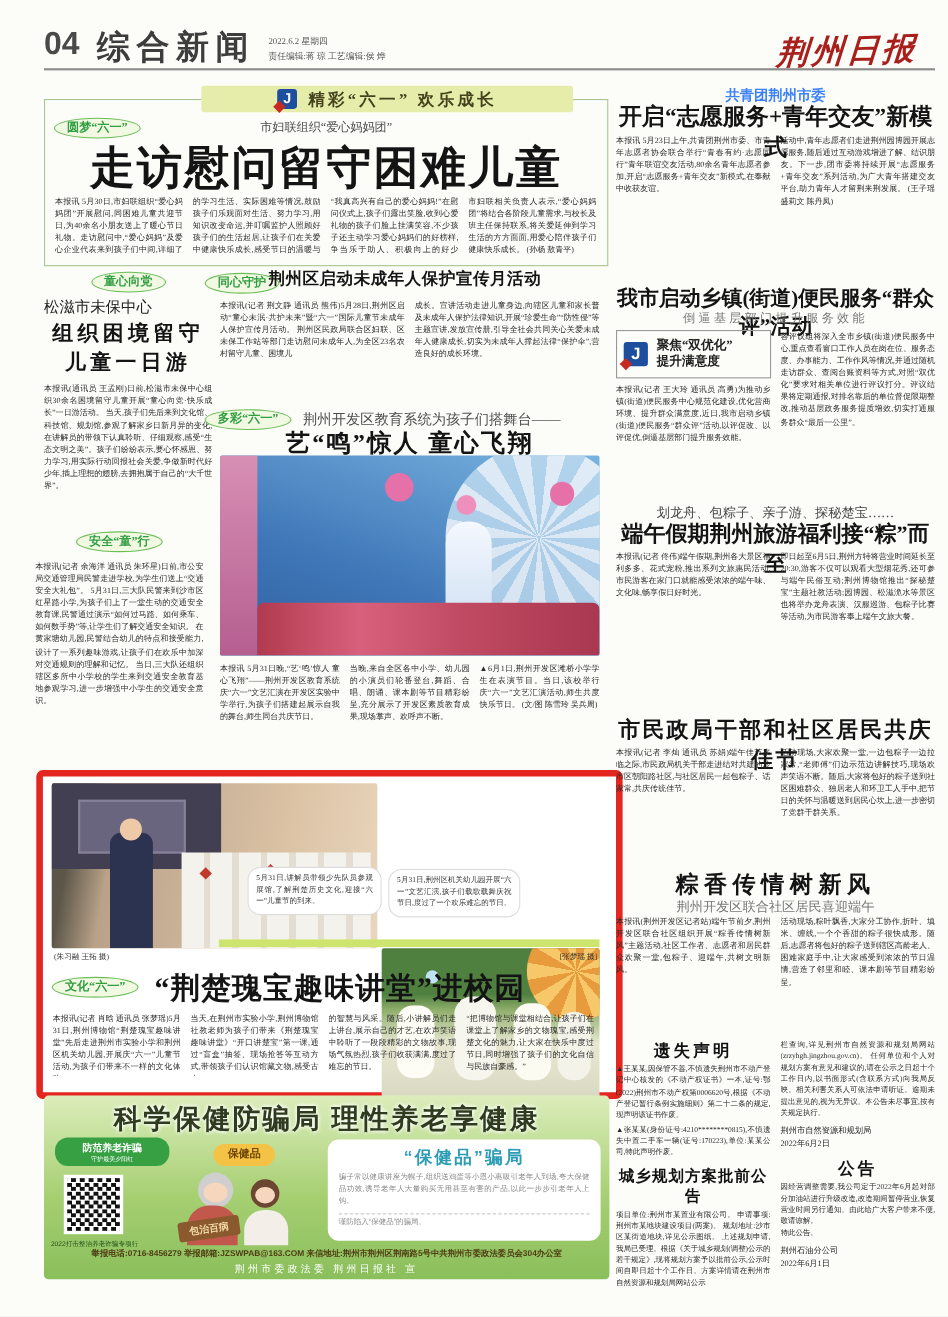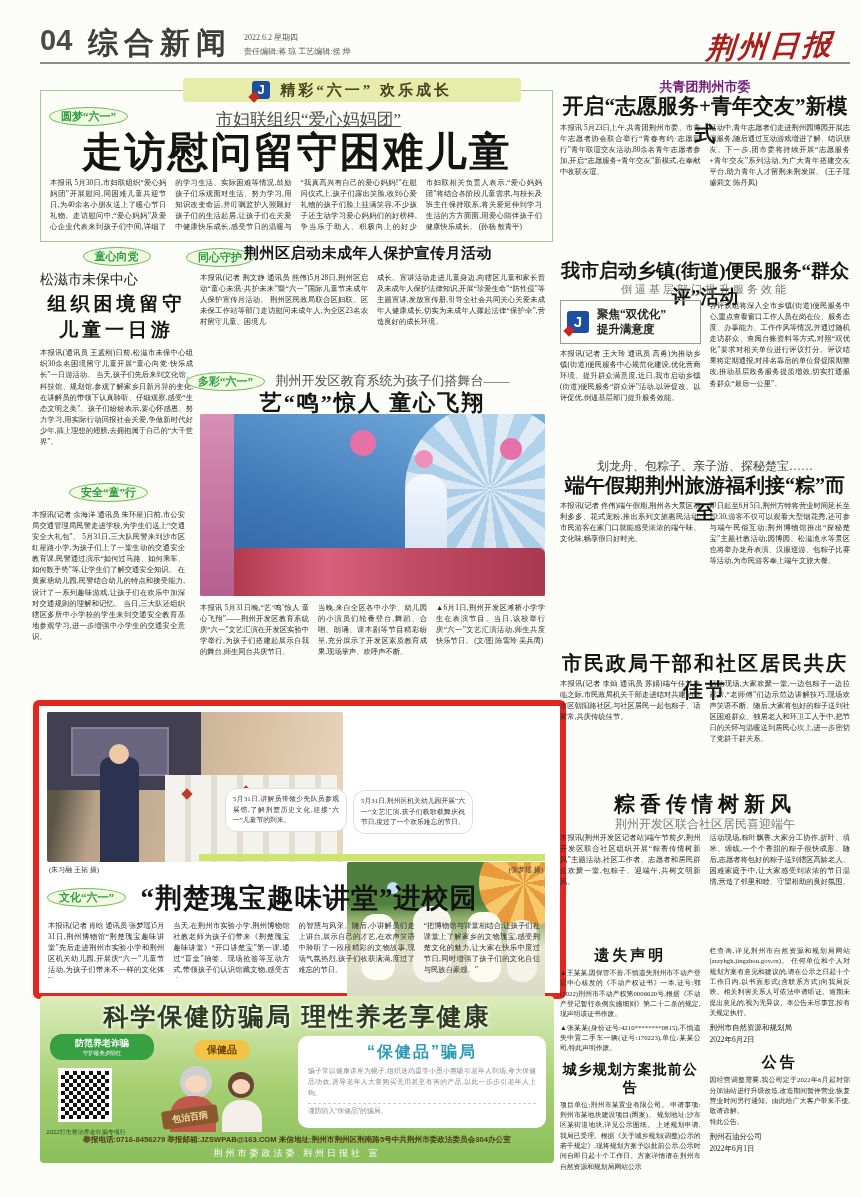--- a/index.html
+++ b/index.html
@@ -43,21 +43,21 @@
   <div class="abs" style="left:706px;top:27px;font-size:29px;font-weight:900;color:#a81f1c;font-style:italic;letter-spacing:3px;transform:skewX(-6deg) rotate(-2deg);">荆州日报</div>
   <div class="abs" style="left:40px;top:62px;width:810px;height:2px;background:#8d8d8d;"></div>
 
   <div class="abs" style="left:183px;top:78px;width:338px;height:24px;background:#e6edaa;border-radius:3px;display:flex;align-items:center;justify-content:center;gap:10px;z-index:3;">
     <span class="jlogo"><i></i><span>J</span></span>
     <span style="font-size:15px;font-weight:bold;color:#45431d;letter-spacing:3px;">精彩“六一” 欢乐成长</span>
   </div>
 
   <div class="abs" style="left:40px;top:90px;width:511px;height:150px;border:1px solid #a9c594;">
     <span class="badge abs" style="left:8px;top:16px;">圆梦“六一”</span>
-    <div class="abs ctr kicker" style="left:12px;top:17px;width:100%;font-size:17px;text-decoration:underline;">市妇联组织“爱心妈妈团”</div>
+    <div class="abs ctr kicker" style="left:0;top:17px;width:100%;font-size:11px;">市妇联组织“爱心妈妈团”</div>
     <div class="abs ctr hl" style="left:0;top:34px;width:100%;font-size:41px;letter-spacing:2px;">走访慰问留守困难儿童</div>
     <div class="abs cols" style="left:9px;top:86px;width:492px;height:56px;">
       <div class="bcol">  本报讯 5月30日,市妇联组织“爱心妈妈团”开展慰问,同困难儿童共迎节日,为40余名小朋友送上了暖心节日礼物。走访慰问中,“爱心妈妈”及爱心企业代表来到孩子们中间,详细了解孩子们</div>
       <div class="bcol">的学习生活、实际困难等情况,鼓励孩子们乐观面对生活、努力学习,用知识改变命运,并叮嘱监护人照顾好孩子们的生活起居,让孩子们在关爱中健康快乐成长,感受节日的温暖与社会的“爱心”。</div>
       <div class="bcol">  “我真高兴有自己的爱心妈妈!”在慰问仪式上,孩子们露出笑脸,收到心爱礼物的孩子们脸上挂满笑容,不少孩子还主动学习爱心妈妈们的好榜样,争当乐于助人、积极向上的好少年。</div>
       <div class="bcol">  市妇联相关负责人表示,“爱心妈妈团”将结合各阶段儿童需求,与校长及班主任保持联系,将关爱延伸到学习生活的方方面面,用爱心陪伴孩子们健康快乐成长。 (孙杨 敖青平)</div>
     </div>
   </div>
 
   <div class="abs" style="left:40px;top:246px;width:153px;">
@@ -161,21 +161,21 @@
       <div class="ctr" style="font-size:16px;font-weight:900;color:#2d9cb5;letter-spacing:2px;">“保健品”骗局</div>
       <div style="font-size:6.8px;color:#8a8a8a;line-height:1.6;text-align:justify;margin-top:3px;">  骗子常以健康讲座为幌子,组织送鸡蛋等小恩小惠吸引老年人到场,夸大保健品功效,诱导老年人大量购买无用甚至有害的产品,以此一步步引老年人上钩。</div>
       <div style="border-top:1px dashed #ccc;margin:4px 0 2px;"></div>
       <div style="font-size:6.8px;color:#8a8a8a;">谨防陷入“保健品”的骗局。</div>
     </div>
 
     <div class="abs ctr" style="left:6px;top:139px;width:502px;font-size:7.6px;font-weight:bold;color:#503c14;">举报电话:0716-8456279  举报邮箱:JZSWPAB@163.COM  来信地址:荆州市荆州区荆南路5号中共荆州市委政法委员会304办公室</div>
     <div class="abs ctr" style="left:0;top:151px;width:100%;font-size:9px;color:#fff;letter-spacing:3px;">荆州市委政法委 荆州日报社 宣</div>
   </div>
 
-  <div class="abs ctr" style="left:560px;top:78px;width:290px;font-size:13px;font-weight:bold;color:#701a75;">共青团荆州市委</div>
+  <div class="abs ctr" style="left:560px;top:78px;width:290px;font-size:13px;font-weight:bold;color:#3b82f6;">共青团荆州市委</div>
   <div class="abs ctr hl" style="left:556px;top:92px;width:298px;font-size:21px;">开启“志愿服务+青年交友”新模式</div>
   <div class="abs cols" style="left:560px;top:122px;width:290px;height:126px;">
     <div class="bcol">  本报讯 5月23日上午,共青团荆州市委、市青年志愿者协会联合举行“青春有约·志愿同行”青年联谊交友活动,80余名青年志愿者参加,开启“志愿服务+青年交友”新模式,在奉献中收获友谊。</div>
     <div class="bcol">  活动中,青年志愿者们走进荆州园博园开展志愿服务,随后通过互动游戏增进了解、结识朋友。下一步,团市委将持续开展“志愿服务+青年交友”系列活动,为广大青年搭建交友平台,助力青年人才留荆来荆发展。 (王子瑶 盛莉文 陈丹凤)</div>
   </div>
 
   <div class="abs ctr hl" style="left:556px;top:258px;width:298px;font-size:19px;">我市启动乡镇(街道)便民服务“群众评”活动</div>
   <div class="abs ctr" style="left:560px;top:282px;width:290px;font-size:11px;color:#777;letter-spacing:3px;">倒逼基层部门提升服务效能</div>
   <div class="abs cols" style="left:560px;top:300px;width:290px;height:152px;">
     <div>
@@ -201,21 +201,21 @@
   <div class="abs ctr hl" style="left:556px;top:650px;width:298px;font-size:20px;letter-spacing:2px;">市民政局干部和社区居民共庆佳节</div>
   <div class="abs cols" style="left:560px;top:678px;width:290px;height:100px;">
     <div class="bcol">  本报讯(记者 李灿 通讯员 苏娟)端午佳节来临之际,市民政局机关干部走进结对共建的沙市区朝阳路社区,与社区居民一起包粽子、话家常,共庆传统佳节。</div>
     <div class="bcol">  活动现场,大家欢聚一堂,一边包粽子一边拉家常,“老师傅”们边示范边讲解技巧,现场欢声笑语不断。随后,大家将包好的粽子送到社区困难群众、独居老人和环卫工人手中,把节日的关怀与温暖送到居民心坎上,进一步密切了党群干群关系。</div>
   </div>
 
   <div class="abs ctr hl" style="left:556px;top:790px;width:298px;font-size:21px;letter-spacing:5px;">粽香传情树新风</div>
   <div class="abs ctr" style="left:560px;top:816px;width:290px;font-size:12px;color:#777;">荆州开发区联合社区居民喜迎端午</div>
   <div class="abs cols" style="left:560px;top:832px;width:290px;height:104px;">
     <div class="bcol">  本报讯(荆州开发区记者站)端午节前夕,荆州开发区联合社区组织开展“粽香传情树新风”主题活动,社区工作者、志愿者和居民群众欢聚一堂,包粽子、迎端午,共树文明新风。</div>
-    <div class="bcol">  活动现场,粽叶飘香,大家分工协作,折叶、填米、缠线,一个个香甜的粽子很快成形。随后,志愿者将包好的粽子送到辖区高龄老人、困难家庭手中,让大家感受到浓浓的节日温情,营造了邻里和睦、守望相助的良好氛围。</div>
+    <div class="bcol">  活动现场,粽叶飘香,大家分工协作,折叶、填米、缠线,一个个香甜的粽子很快成形。随后,志愿者将包好的粽子送到辖区高龄老人、困难家庭手中,让大家感受到浓浓的节日温情,营造了邻里和睦、课本剧等节目精彩纷呈。</div>
   </div>
 
   <div class="abs cols" style="left:560px;top:946px;width:290px;height:218px;">
     <div>
       <div class="legal-h">遗失声明</div>
       <div class="bcol" style="font-size:6.8px;margin-top:3px;">▲王某某,因保管不善,不慎遗失荆州市不动产登记中心核发的《不动产权证书》一本,证号:鄂(2022)荆州市不动产权第0006620号,根据《不动产登记暂行条例实施细则》第二十二条的规定,现声明该证书作废。</div>
       <div class="bcol" style="font-size:6.8px;margin-top:3px;">▲张某某(身份证号:4210********0815),不慎遗失中置二手车一辆(证号:170223),单位:某某公司,特此声明作废。</div>
       <div class="legal-h" style="font-size:14px;letter-spacing:1px;margin:7px 0 3px;">城乡规划方案批前公告</div>
       <div class="bcol" style="font-size:6.8px;">  项目单位:荆州市某置业有限公司。  申请事项:荆州市某地块建设项目(两案)。  规划地址:沙市区某街道地块,详见公示图纸。  上述规划申请,我局已受理。根据《关于城乡规划(调整)公示的若干规定》,现将规划方案予以批前公示,公示时间自即日起十个工作日。方案详情请在荆州市自然资源和规划局网站公示</div>
     </div>

